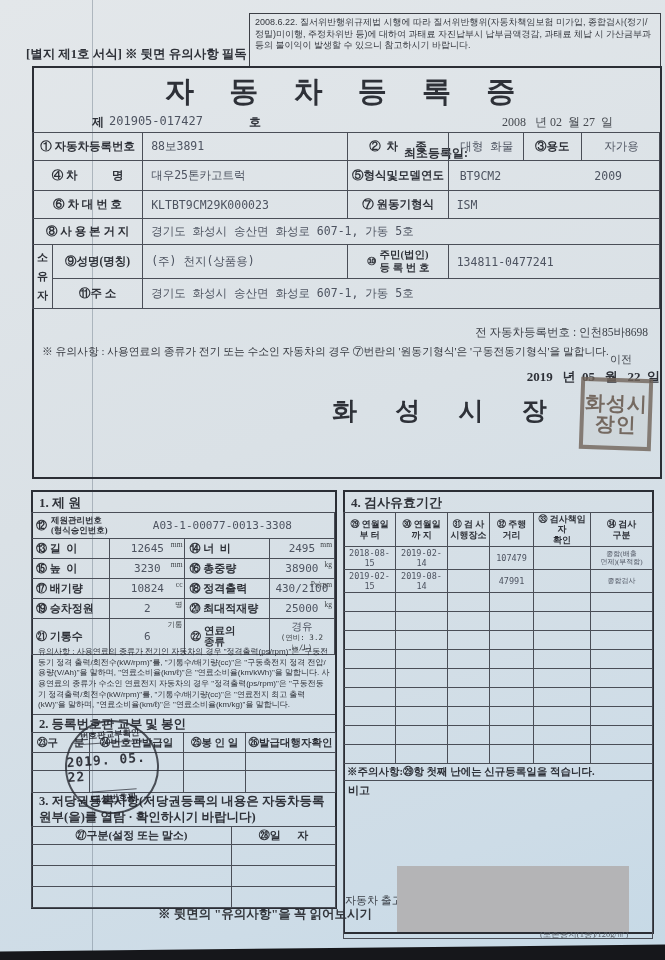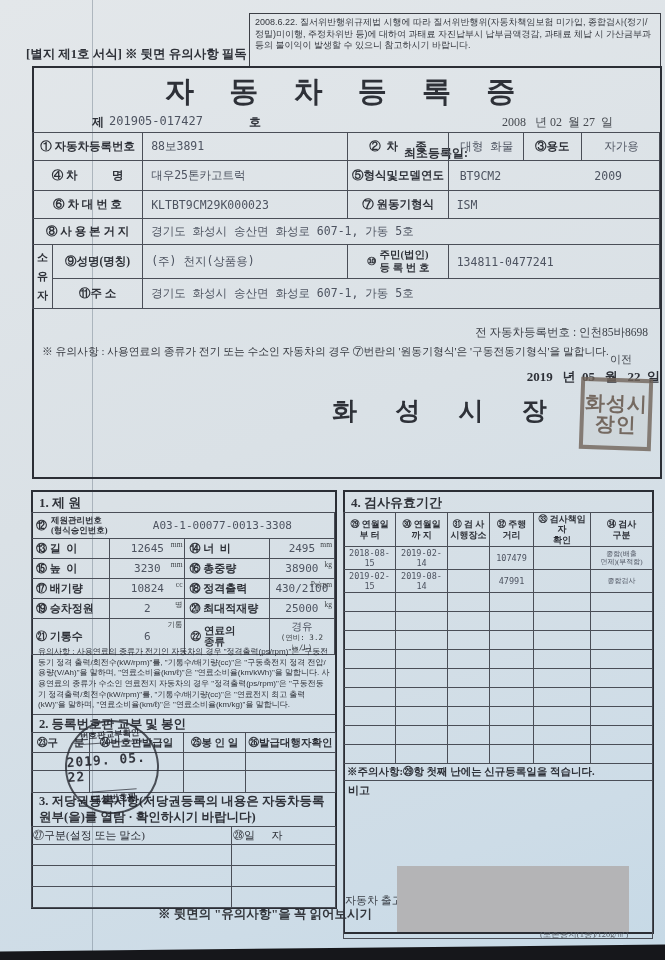--- a/index.html
+++ b/index.html
@@ -68,21 +68,21 @@
   .fuel-val{font-size:10.5px;line-height:1.2;}
   .fuel-econ{font-size:7.5px;color:#3c4044;}
   .fine-print{position:absolute;top:152px;left:0;width:292px;height:64px;padding:3px 5px;
               font-size:8px;line-height:1.33;color:#2f323a;border-bottom:1px solid #4a4e57;
               font-family:"Liberation Sans","DejaVu Sans",sans-serif;}
   .sec2-title{position:absolute;top:224px;left:6px;font-size:12.5px;font-weight:bold;}
   .t-plate{position:absolute;top:240px;left:-2px;width:304px;}
   .t-plate td{border:1px solid #4a4e57;font-size:10.5px;font-weight:bold;text-align:center;}
   .sec3-title{position:absolute;top:302px;left:6px;font-size:12.5px;font-weight:bold;line-height:1.25;}
   .t-mort{position:absolute;top:334px;left:-2px;width:304px;}
-  .t-mort td{border:1px solid #4a4e57;font-size:11px;font-weight:normal;}
+  .t-mort td{border:1px solid #4a4e57;font-size:11px;font-weight:bold;text-align:center;}
   .round-stamp{position:absolute;left:32px;top:228px;width:94px;height:94px;
                border:2.5px solid rgba(35,37,45,.78);border-radius:50%;transform:rotate(-4deg);
                display:flex;flex-direction:column;justify-content:space-between;align-items:center;
                padding:7px 0;box-sizing:border-box;z-index:3;color:rgba(28,30,38,.88);}
   .rs-top{font-size:8.5px;font-weight:bold;border-bottom:1.5px solid rgba(35,37,45,.7);padding:0 2px 1px;}
   .rs-date{font-size:13px;font-weight:bold;letter-spacing:1px;
            font-family:"DejaVu Sans Mono","Liberation Mono",monospace;}
   .rs-bot{font-size:9px;font-weight:bold;border-top:1.5px solid rgba(35,37,45,.7);padding-top:1px;}
   .t-insp{position:absolute;top:20px;left:-2px;width:309px;}
   .t-insp td{border:1px solid #4a4e57;text-align:center;overflow:hidden;}

